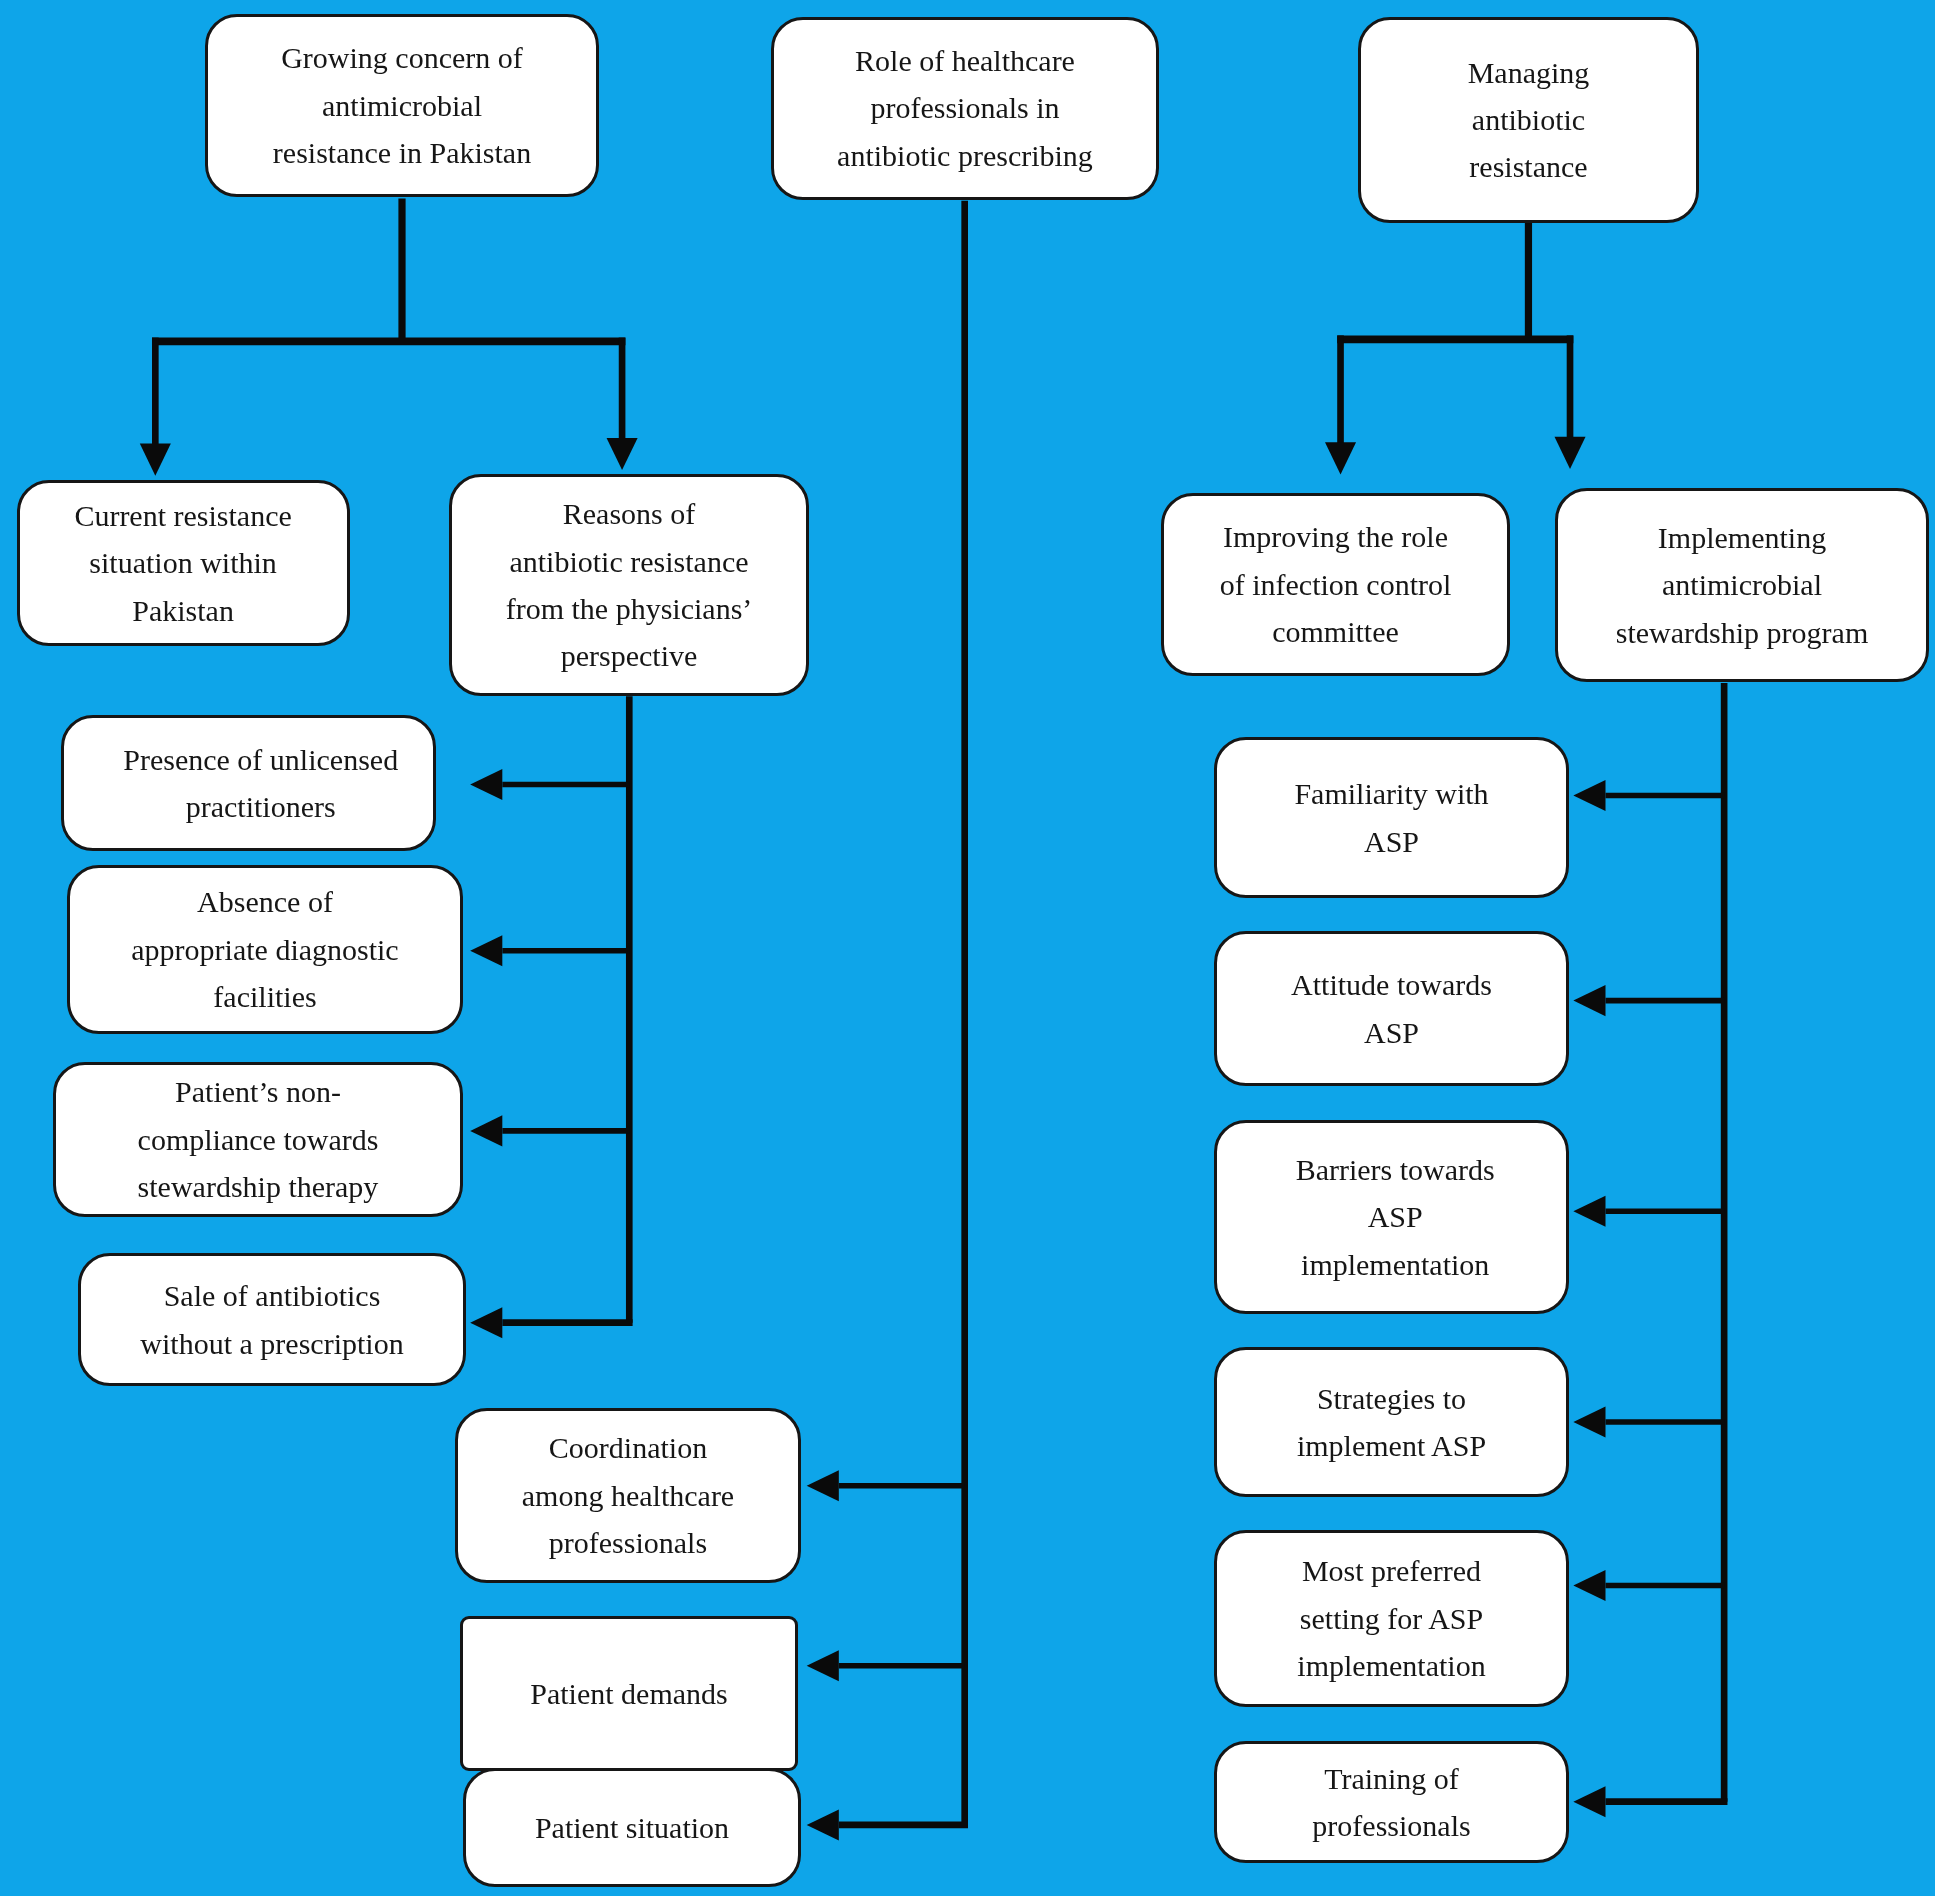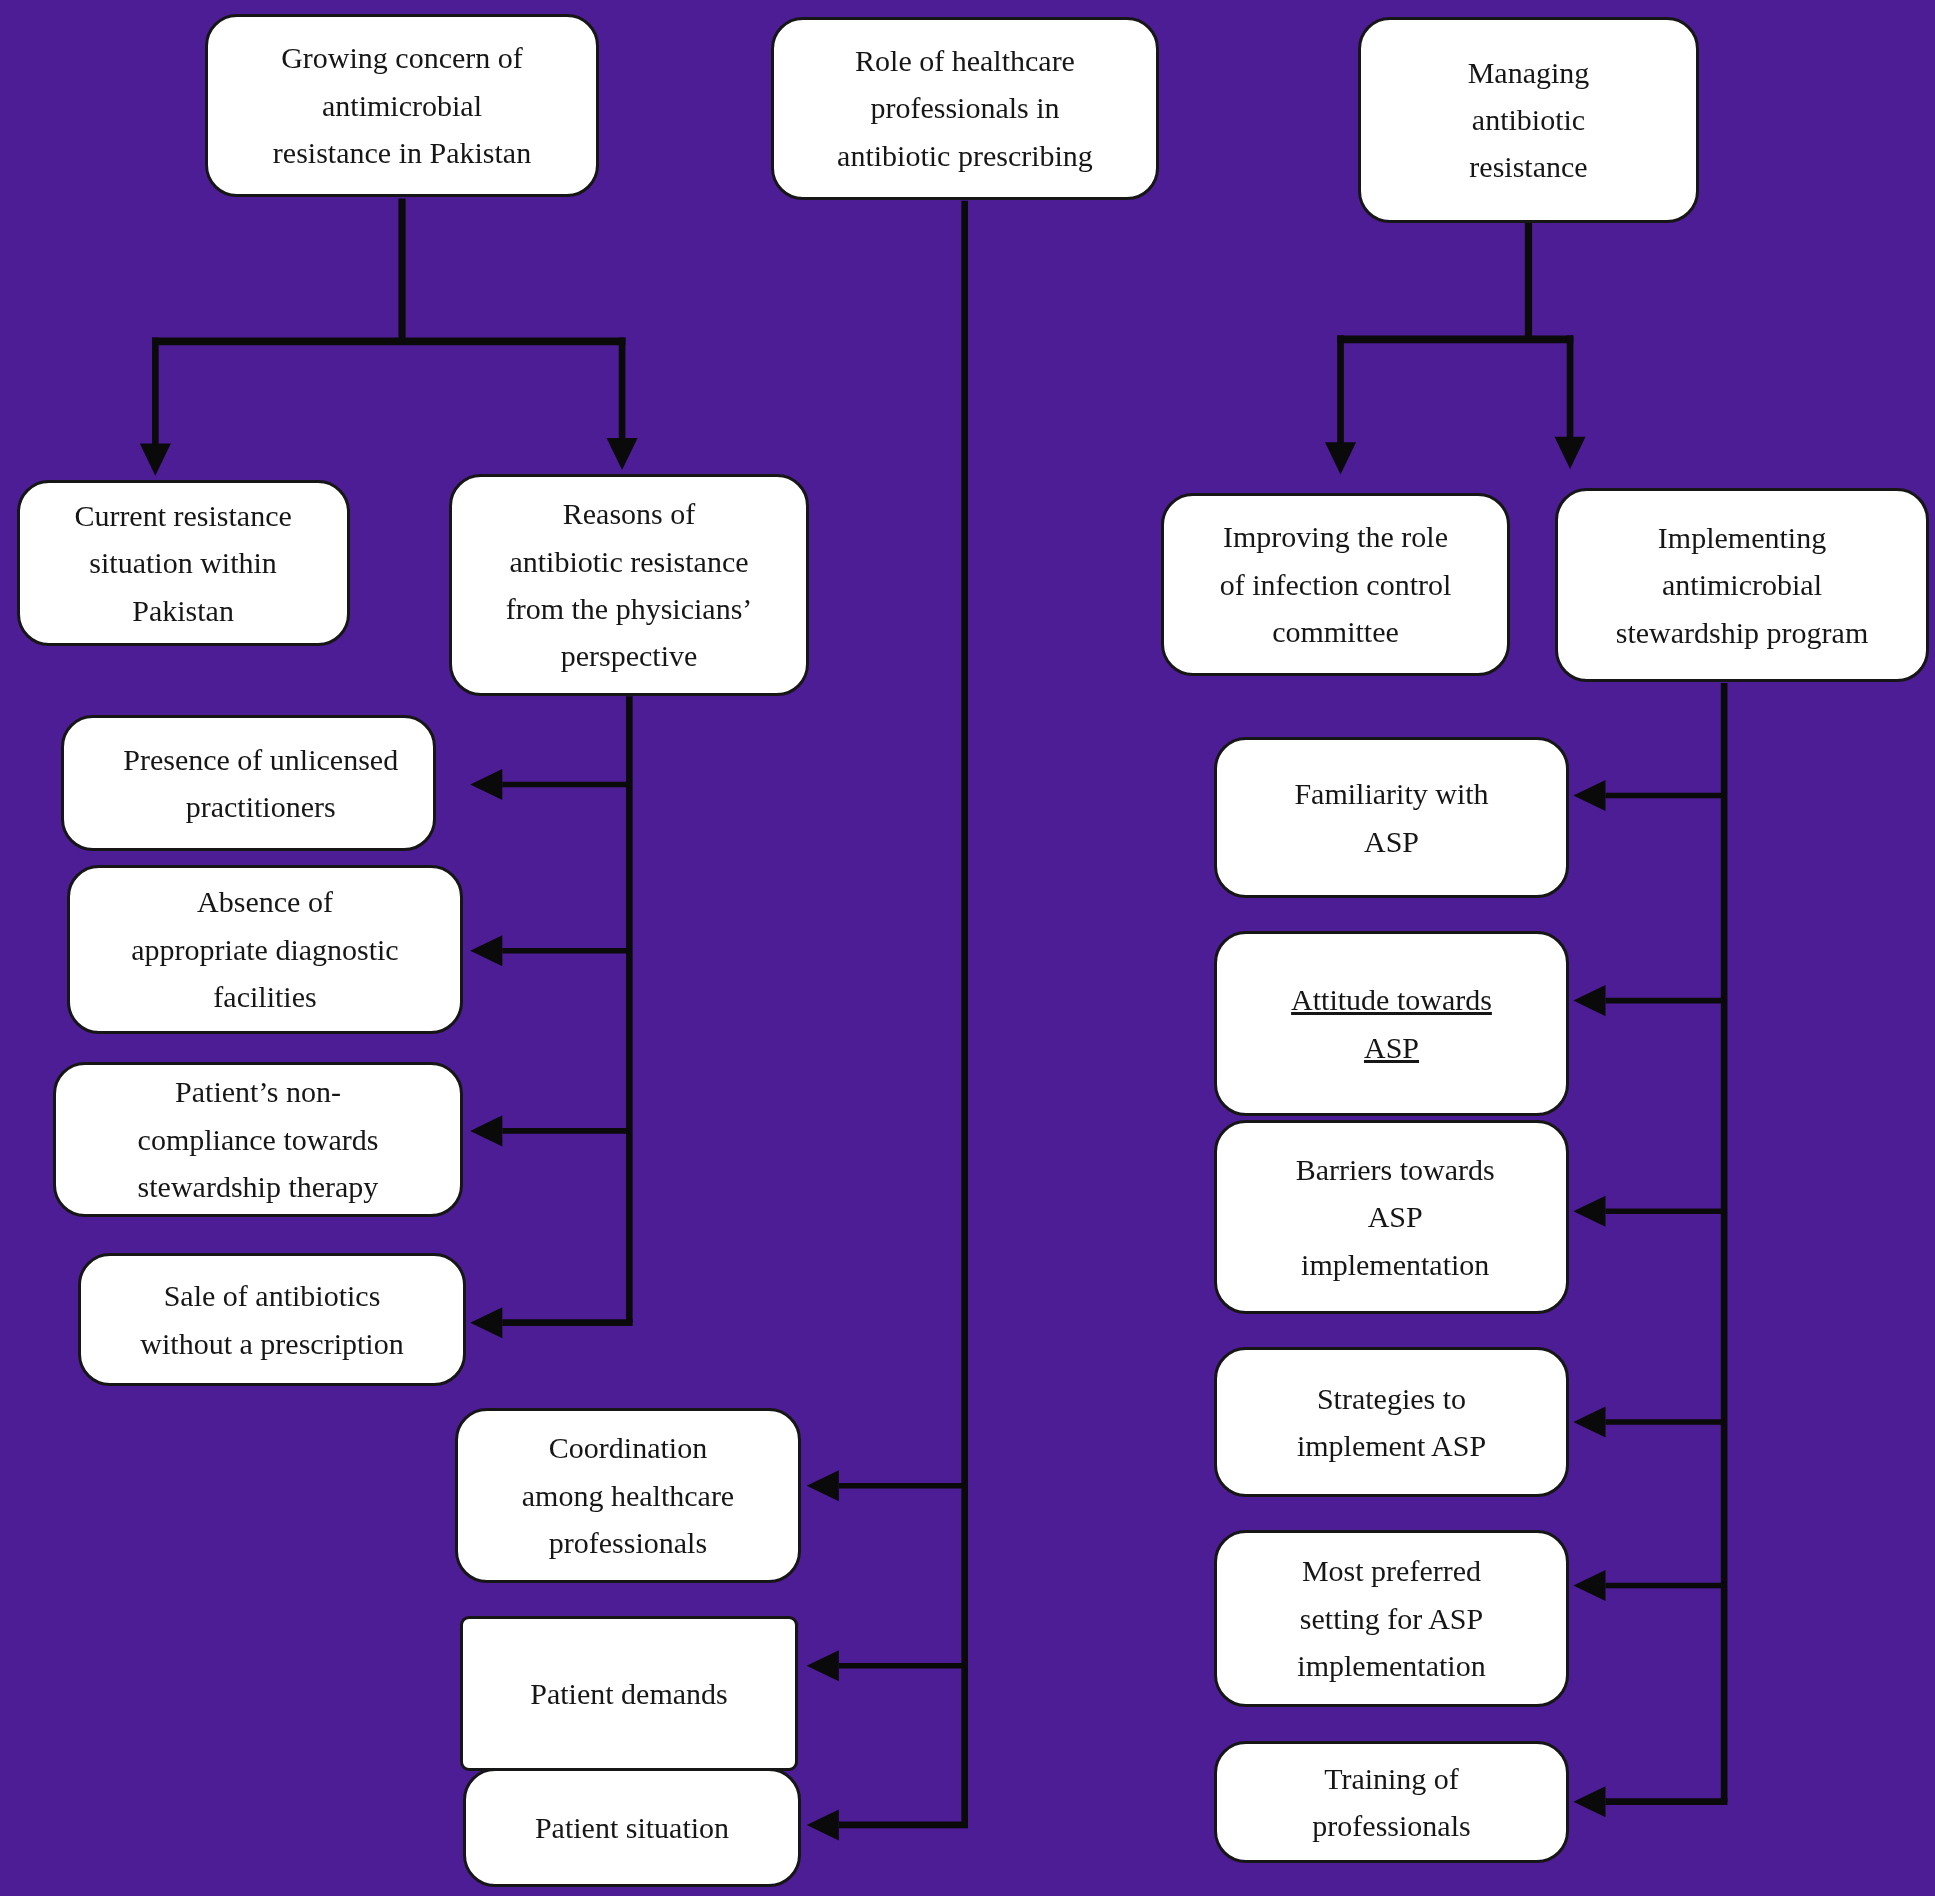--- a/index.html
+++ b/index.html
@@ -9,21 +9,21 @@
   }
   body {
     width: 1936px;
     height: 1897px;
     position: relative;
     font-family: "Liberation Serif", serif;
   }
   .canvas {
     position: absolute;
     inset: 0;
-    background: #4c1d95;
+    background: #0ea5e9;
   }
   .box {
     position: absolute;
     box-sizing: border-box;
     display: flex;
     align-items: center;
     justify-content: center;
     text-align: center;
     white-space: pre-line;
     border: 3.3px solid #161616;
@@ -54,21 +54,21 @@
   #box-b4 { left: 78px;  top: 1253px; width: 388px; height: 133px; }
 
   #box-c1 { left: 455px;  top: 1408px; width: 346px; height: 175px; }
   #box-c2 { left: 460px;  top: 1616px; width: 338px; height: 155px; border-radius: 9px; }
   #box-c3 { left: 463px;  top: 1768px; width: 338px; height: 119px; }
 
   #box-d1 { left: 1161px; top: 493px;  width: 349px; height: 183px; }
   #box-d2 { left: 1555px; top: 488px;  width: 374px; height: 194px; }
 
   #box-e1 { left: 1214px; top: 737px; width: 355px; height: 161px; }
-  #box-e2 { left: 1214px; top: 931px; width: 355px; height: 185px; text-decoration: underline; }
+  #box-e2 { left: 1214px; top: 931px; width: 355px; height: 155px; }
   #box-e3 { left: 1214px; top: 1120px; width: 355px; height: 194px; padding-left: 24px; }
   #box-e4 { left: 1214px; top: 1347px; width: 355px; height: 150px; }
   #box-e5 { left: 1214px; top: 1530px; width: 355px; height: 177px; }
   #box-e6 { left: 1214px; top: 1741px; width: 355px; height: 122px; }
 </style>
 </head>
 <body>
 
 <div class="canvas">
 

